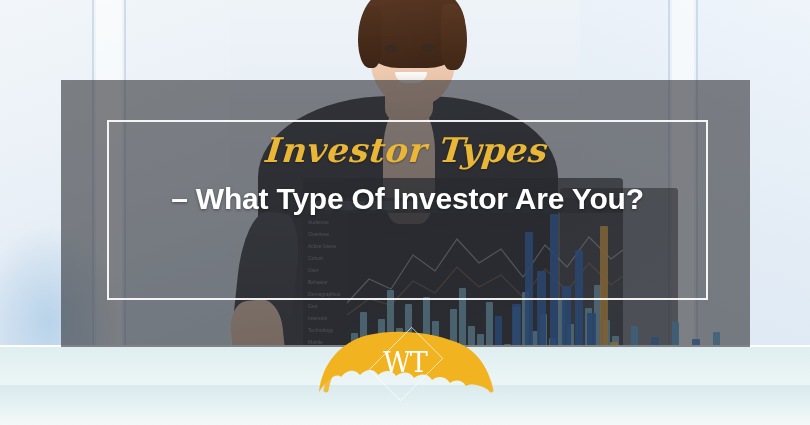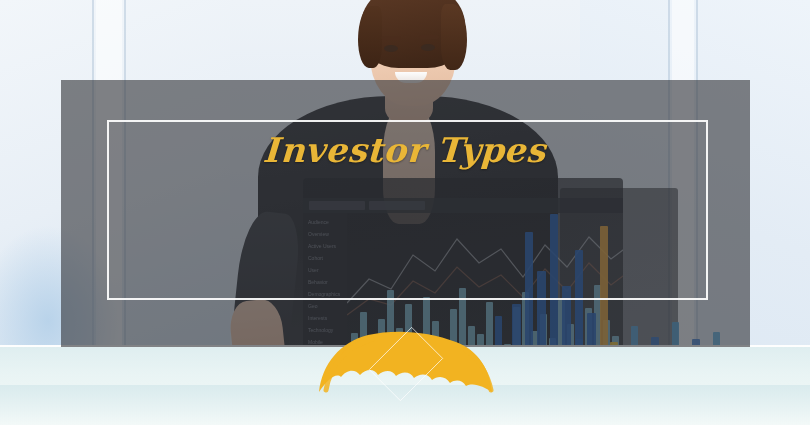--- a/index.html
+++ b/index.html
@@ -266,27 +266,29 @@
       <div class="desk-reflect"></div>
     </div>
   </div>
 
   <div class="overlay"></div>
 
   <div class="frame"></div>
 
   <div class="textblock">
     <div class="kicker">Investor Types</div>
+    <div class="headline">– What Type Of Investor Are You?</div>
   </div>
 
   <div class="badge">
     <svg class="brush" viewBox="0 0 178 66">
       <path d="M3 62 C6 34, 24 12, 52 5 C78 -1, 112 1, 140 12 C163 21, 174 40, 176 62
                C168 57, 158 52, 150 56 C146 50, 140 49, 134 53 C130 46, 122 45, 116 50
                C112 43, 104 43, 98 48 C94 41, 86 41, 80 46 C76 39, 68 40, 62 45
                C58 38, 50 39, 44 45 C39 38, 30 40, 25 47 C20 42, 11 50, 3 62 Z" fill="#f2b321"></path>
       <path d="M10 60 C14 36, 30 16, 56 9" fill="none" stroke="#f2b321" stroke-width="5" stroke-linecap="round" opacity=".85"></path>
       <path d="M150 20 C164 30, 172 46, 175 60" fill="none" stroke="#f2b321" stroke-width="5" stroke-linecap="round" opacity=".85"></path>
     </svg>
     <div class="diamond"></div>
+    <div class="wt">WT</div>
   </div>
 
 </div>
 
 </body></html>

